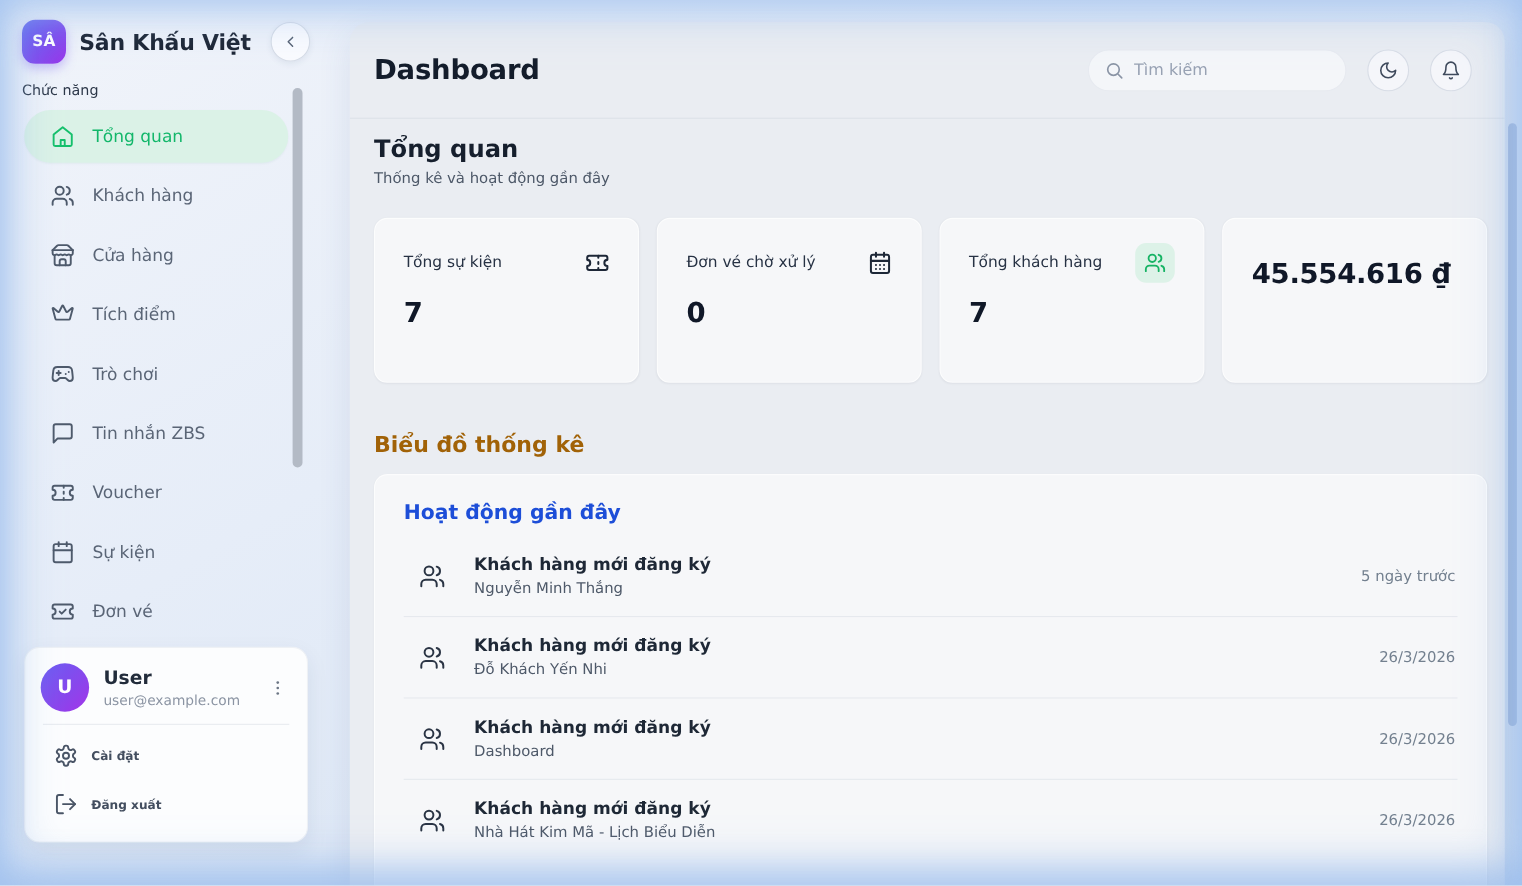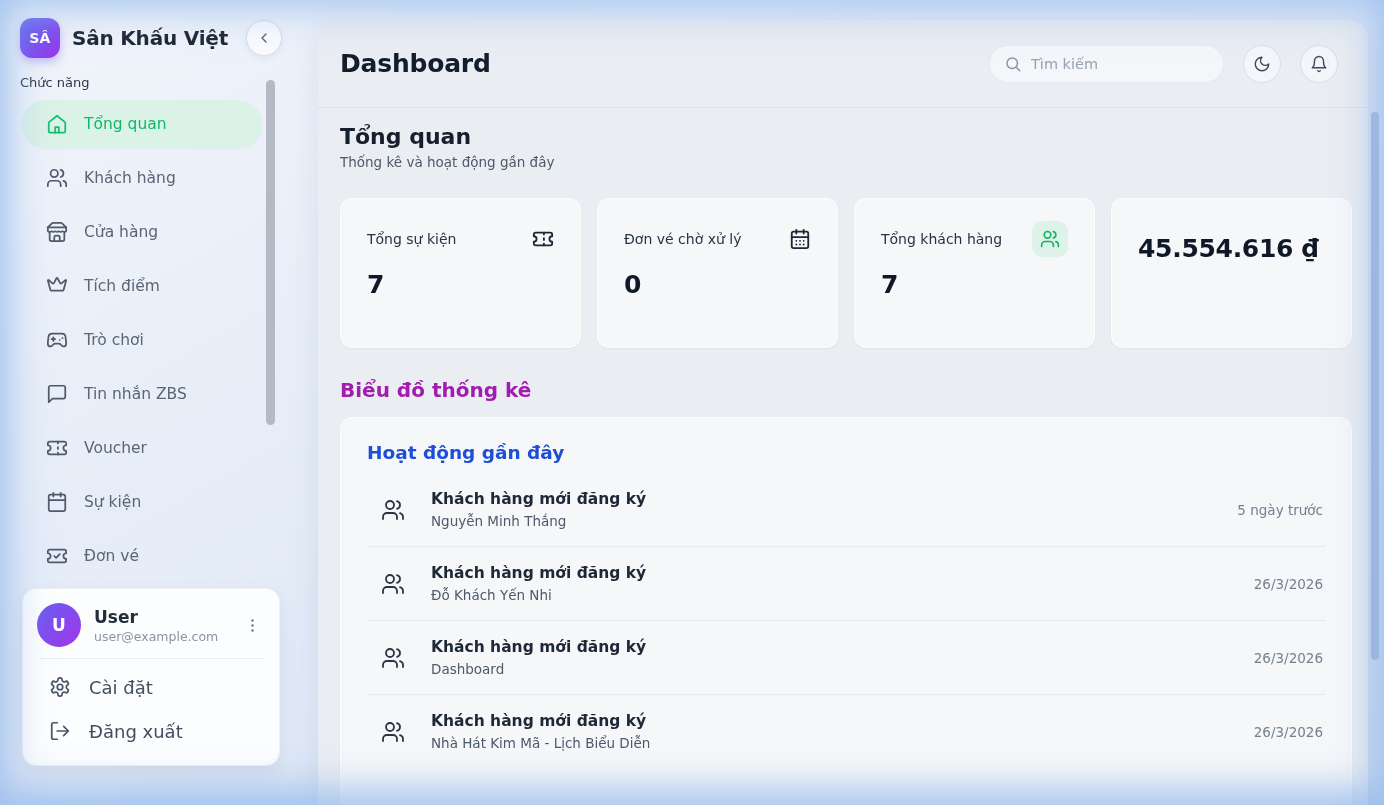--- a/index.html
+++ b/index.html
@@ -62,22 +62,22 @@
     background:linear-gradient(135deg,#6a5ef2 0%,#8a46ec 60%,#a335e9 100%);
     color:#fff; font-size:17px; font-weight:600;
     display:flex; align-items:center; justify-content:center;
   }
   .user-meta { min-width:0; }
   .user-name { font-size:17px; font-weight:600; color:#222c3b; }
   .user-email { font-size:12.5px; color:#8b94a3; margin-top:2px; }
   .dots-btn { margin-left:auto; background:none; border:none; cursor:pointer; color:#6b7584; padding:4px; }
   .card-divider { height:1px; background:#e8ebf0; margin:11px 2px 6px; }
   .card-item {
-    display:flex; align-items:center; gap:18px; padding:11px 0 11px 12px;
-    font-size:18px; color:#434e5f; cursor:pointer; border-radius:10px;
+    display:flex; align-items:center; gap:12px; padding:11px 0 11px 12px;
+    font-size:11px; color:#434e5f; cursor:pointer; border-radius:10px;font-weight:bold;
   }
   .card-item .mi-icon { width:22px; height:22px; display:flex; color:#4a5566; }
 
   
   .main {
     position:absolute; left:318px; top:20px; right:16px; bottom:0;
     background:#eaedf2; border-radius:18px 18px 0 0;
     box-shadow:0 10px 30px rgba(50,80,140,.10); overflow:hidden;
   }
   .main-header {
@@ -113,21 +113,21 @@
   .stat-top { display:flex; align-items:center; justify-content:space-between; min-height:36px; }
   .stat-label { font-size:14px; font-weight:500; color:#273244; }
   .stat-icon { width:22px; height:22px; display:flex; color:#1d2737; }
   .stat-icon.boxed {
     width:36px; height:36px; border-radius:10px; background:#ddf2e8;
     align-items:center; justify-content:center; color:#16b364;
   }
   .stat-icon.boxed svg { width:20px; height:20px; }
   .stat-value { font-size:25px; font-weight:700; color:#101828; margin-top:13px; letter-spacing:-.3px; }
 
-  .charts-title { font-size:20px; font-weight:700; color:#a21caf; margin-top:30px; }
+  .charts-title { font-size:20px; font-weight:700; color:#a16207; margin-top:44px; }
   .activity-card {
     background:#f6f7f9; border-radius:12px; margin-top:15px; padding:24px 26px 0;
     border:1px solid rgba(255,255,255,.7); box-shadow:0 1px 2px rgba(16,24,40,.05);
     height:400px;
   }
   .activity-title { font-size:18.5px; font-weight:700; color:#1d4ed8; }
   .activity-list { margin-top:10px; }
   .activity-row { display:flex; align-items:center; padding:17px 2px 17px 14px; border-bottom:1px solid #e6e9ee; }
   .activity-row:last-child { border-bottom:none; }
   .act-icon { width:24px; height:24px; display:flex; color:#2a3444; margin-right:26px; flex:0 0 auto; }

